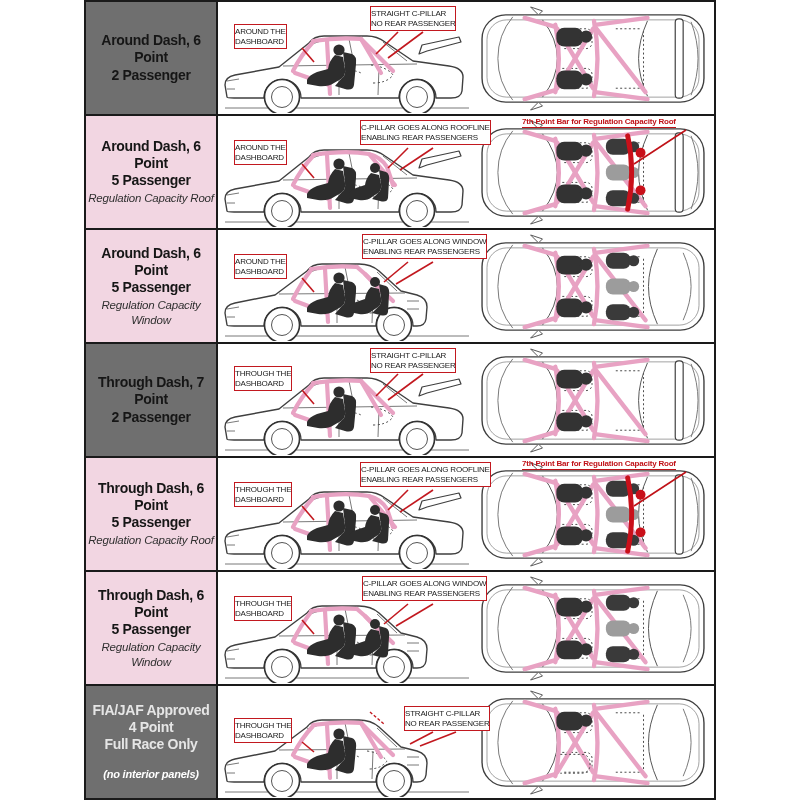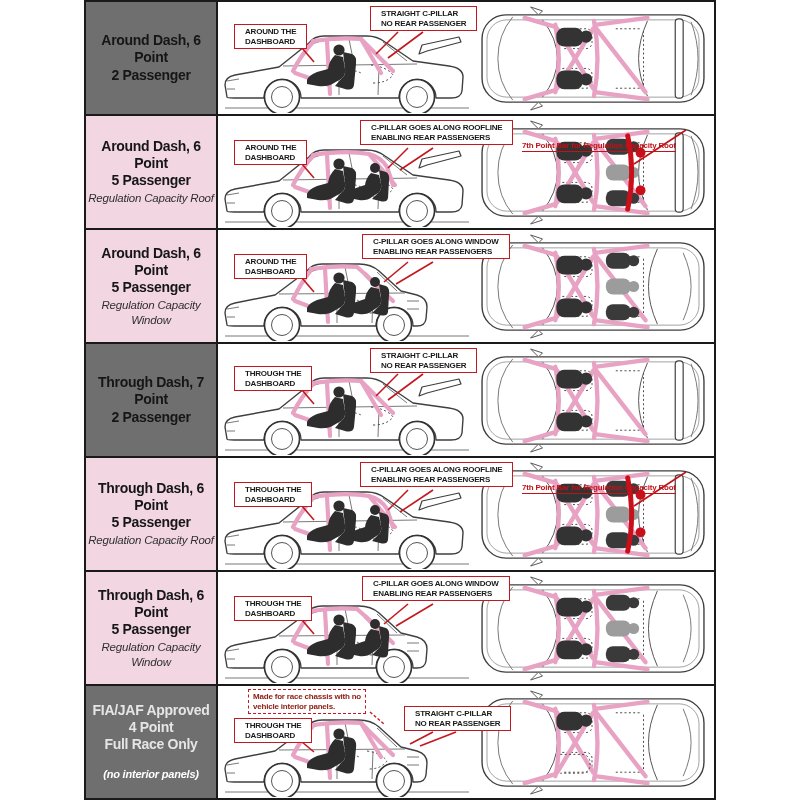--- a/index.html
+++ b/index.html
@@ -11,22 +11,22 @@
   .label-cell.gray{background:#6f6f6f;}
   .label-cell.pink{background:#f2d6e2;}
   .l1{font-weight:700;font-size:14px;line-height:1.22;color:#161616;letter-spacing:-0.3px;}
   .l2{font-size:11.5px;line-height:1.25;color:#303030;margin-top:2px;letter-spacing:-0.2px;font-style:italic;}
   .label-cell.white-text .l1{color:#e5e5e5;text-align:center;}
   .label-cell.white-text .l2{color:#ffffff;font-weight:700;font-size:11px;margin-top:15px;}
   .art-cell{position:relative;flex:1 1 auto;background:#fff;overflow:hidden;}
   .side-svg{position:absolute;left:2px;top:7px;width:252px;height:104px;}
   .top-svg{position:absolute;left:256px;top:3px;width:238px;height:107px;}
   .leaders{position:absolute;left:0;top:0;width:100%;height:100%;pointer-events:none;}
-  .callout{position:absolute;background:#fff;border:1.6px solid #c2181f;color:#1a1a1a;font-weight:700;font-size:8px;line-height:1.2;padding:2px 10px;white-space:pre-line;letter-spacing:-0.2px;z-index:3;}
-  .top-note{position:absolute;color:#c01218;font-weight:700;font-size:8px;letter-spacing:-0.2px;border-bottom:1.4px solid #c01218;padding-bottom:1px;white-space:nowrap;z-index:3;margin-top:24px;}
+  .callout{position:absolute;background:#fff;border:1.6px solid #c2181f;color:#1a1a1a;font-weight:400;font-size:8px;line-height:1.2;padding:2px 0;white-space:pre-line;letter-spacing:-0.2px;z-index:3;}
+  .top-note{position:absolute;color:#c01218;font-weight:700;font-size:8px;letter-spacing:-0.2px;border-bottom:1.4px solid #c01218;padding-bottom:1px;white-space:nowrap;z-index:3;}
   .race-note{position:absolute;background:#fff;border:1.5px dashed #c2181f;color:#8f2015;font-weight:700;font-size:8px;line-height:1.2;padding:2px 4px;white-space:pre-line;letter-spacing:-0.2px;z-index:3;}
 </style>
 </head>
 <body>
 
 <svg width="0" height="0" style="position:absolute" aria-hidden="true">
   <defs>
     <g id="sym-side-sedan">
       <line x1="4" y1="99" x2="248" y2="99" stroke="#787878" stroke-width="1"></line>
       <path d="M6,88 L4,76 Q4,68 14,66 L58,58 L88,34 Q93,27 103,27 L146,27 Q156,27 164,33 L192,52 L228,57 Q242,59 242,68 L241,82 Q240,89 230,89 L215,89 A18.5,18.5 0 0 0 178,89 L80,89 A18.5,18.5 0 0 0 43,89 L13,89 Q6,89 6,88 Z" fill="#fff" stroke="#3f3f3f" stroke-width="1.4" stroke-linejoin="round"></path>
@@ -356,22 +356,20 @@
           <use href="#sym-top-hatch-extras"></use>
           <use href="#sym-top-cage"></use>
           <use href="#sym-top-occ-driver"></use>
       </svg>
       <svg class="leaders">
         <line x1="84" y1="56" x2="96" y2="66" stroke="#c2181f" stroke-width="1.6"></line>
         <line x1="215" y1="46" x2="192" y2="58" stroke="#c2181f" stroke-width="1.6"></line>
         <line x1="238" y1="46" x2="202" y2="60" stroke="#c2181f" stroke-width="1.6"></line>
         <line x1="152" y1="26" x2="166" y2="38" stroke="#c2181f" stroke-width="1.4" stroke-dasharray="3,2"></line>
       </svg>
-      <div class="race-note" style="left:30px;top:3px">Made for race chassis with no
-vehicle interior panels.</div>
       <div class="callout" style="left:16px;top:32px">THROUGH THE
 DASHBOARD</div>
       <div class="callout" style="left:186px;top:20px">STRAIGHT C-PILLAR
 NO REAR PASSENGER</div>
     </div>
   </div>
 
 </div>
 
 </body></html>

